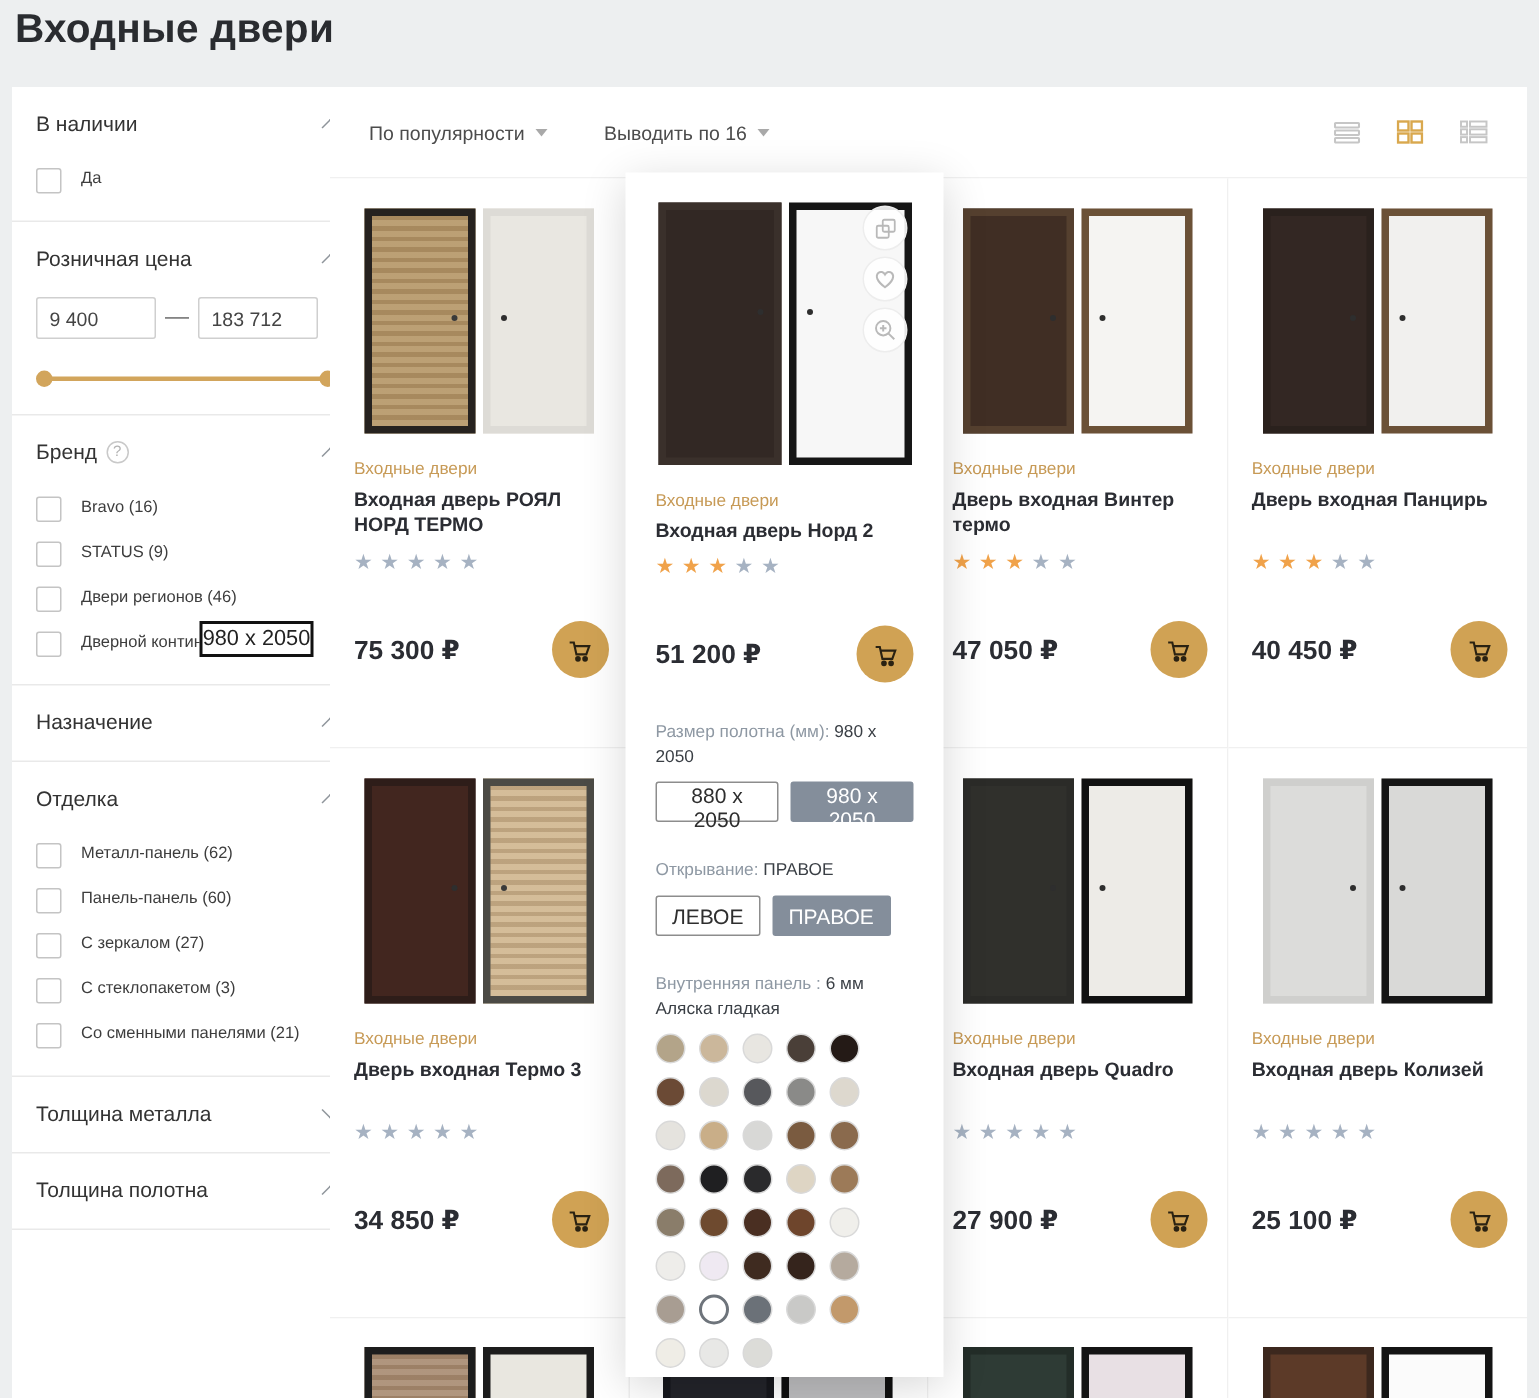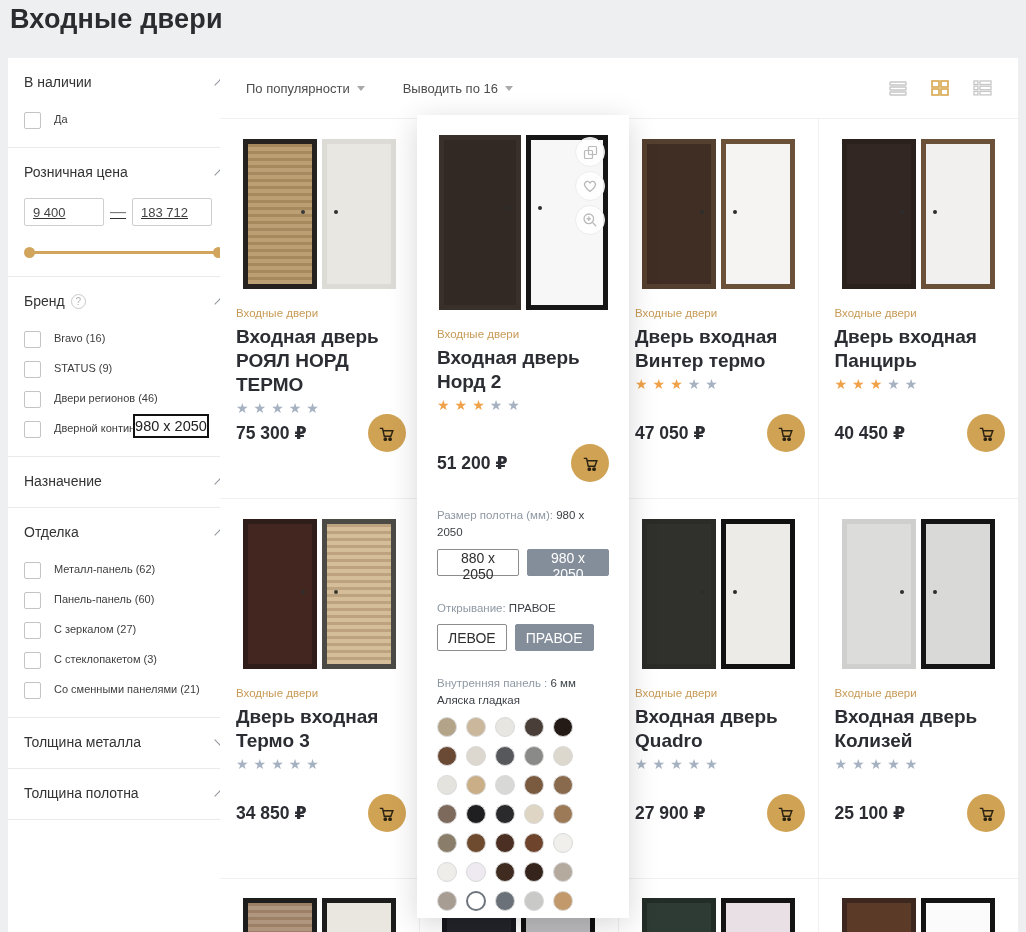--- a/index.html
+++ b/index.html
@@ -30,21 +30,21 @@
   .help-icon {
     width:15px; height:15px; border:1px solid #c9c9c9; border-radius:50%;
     font-size:10px; color:#b3b3b3; display:flex; align-items:center; justify-content:center;
   }
   .chev { width:8px; height:8px; border-right:1.5px solid #8f959b; border-bottom:1.5px solid #8f959b; display:inline-block; }
   .chev.up   { transform: rotate(-135deg); margin-top:5px; }
   .chev.down { transform: rotate(45deg);   margin-bottom:4px; }
   .sb-items { margin-top: 22px; display:flex; flex-direction:column; gap:13px; }
   .sb-item { display:flex; gap:13px; align-items:flex-start; font-size:11px; color:#3d3d3d; line-height:1.3; cursor:pointer; }
   .cb { width:17px; height:17px; border:1px solid #c4c4c4; border-radius:2px; background:#fff; flex:none; }
-  .price-inputs { display:flex; align-items:center; gap:6px; margin-top:18px;text-decoration:underline; }
+  .price-inputs { display:flex; align-items:center; gap:6px; margin-top:18px; }
   .price-inputs input {
     width:80px; height:28px; border:1px solid #cfcfcf; border-radius:2px;
     padding:0 8px; font-size:13px; color:#444; font-family:inherit; background:#fff;
   }
   .dash { color:#777; }
   .slider { position:relative; height:12px; margin-top:20px; }
   .slider-track { position:absolute; left:4px; right:4px; top:5px; height:3px; background:#d2a55c; border-radius:2px; }
   .slider-dot { position:absolute; top:1px; width:11px; height:11px; border-radius:50%; background:#d2a55c; }
   .slider-dot.min { left:0; } .slider-dot.max { right:0; }
   
@@ -65,21 +65,21 @@
   .cell.stub { height:54px; padding-top:19px; overflow:hidden; border-bottom:none; }
   .door-pair { display:flex; justify-content:center; gap:5px; }
   .door { width:74px; height:150px; border:5px solid #222; position:relative; }
   .door.wood::after {
     content:""; position:absolute; inset:0;
     background: repeating-linear-gradient(180deg, rgba(90,60,30,.18) 0 3px, rgba(255,255,255,.06) 3px 7px);
   }
   .handle { position:absolute; width:4px; height:4px; border-radius:50%; background:#2e2e2e; top:66px; }
   .handle.r { right:7px; } .handle.l { left:7px; }
   .cat { margin-top:18px; font-size:11.5px; color:#c79a56; cursor:pointer; }
-  .name { margin-top:6px; font-size:19px; font-weight:700; color:#2b2d33; line-height:1.27; min-height:38px; cursor:pointer; }
+  .name { margin-top:6px; font-size:13px; font-weight:700; color:#2b2d33; line-height:1.27; min-height:38px; cursor:pointer; }
   .stars { margin-top:3px; font-size:14px; letter-spacing:5px; color:#a6b2c2; }
   .star.on { color:#f0a24a; }
   .price-row { position:absolute; left:16px; right:13px; bottom:46px; display:flex; justify-content:space-between; align-items:center; }
   .price { font-size:17.5px; font-weight:700; color:#2b2d33; }
   .cart-btn {
     width:38px; height:38px; border-radius:50%; border:none; background:#d0a254;
     display:flex; align-items:center; justify-content:center; cursor:pointer; flex:none;
   }
   
   .hover-card {

